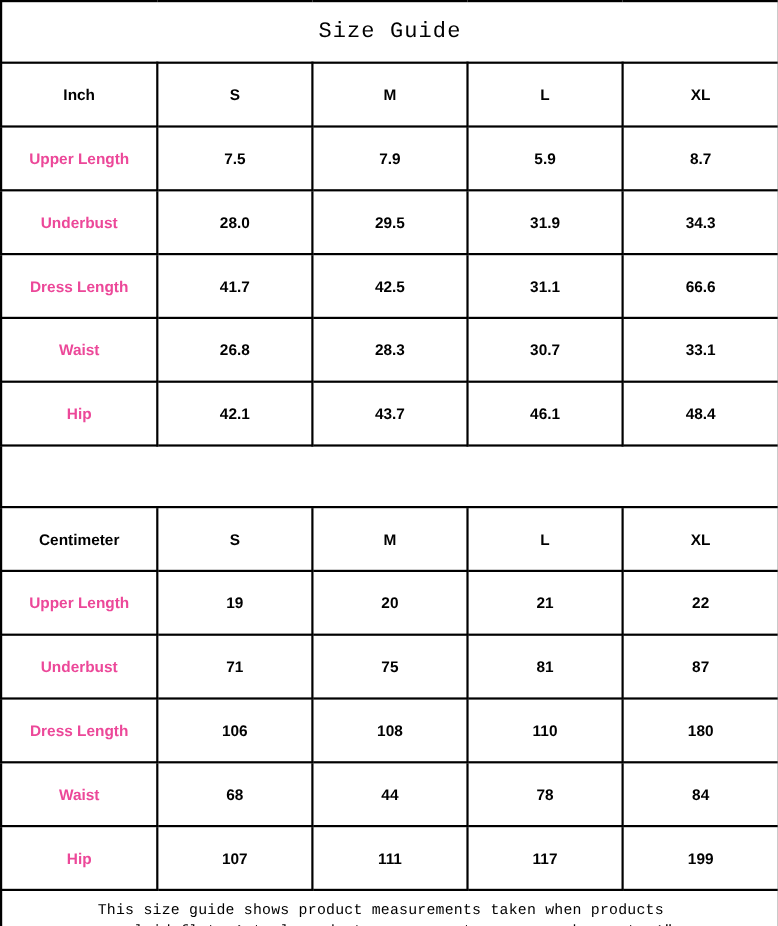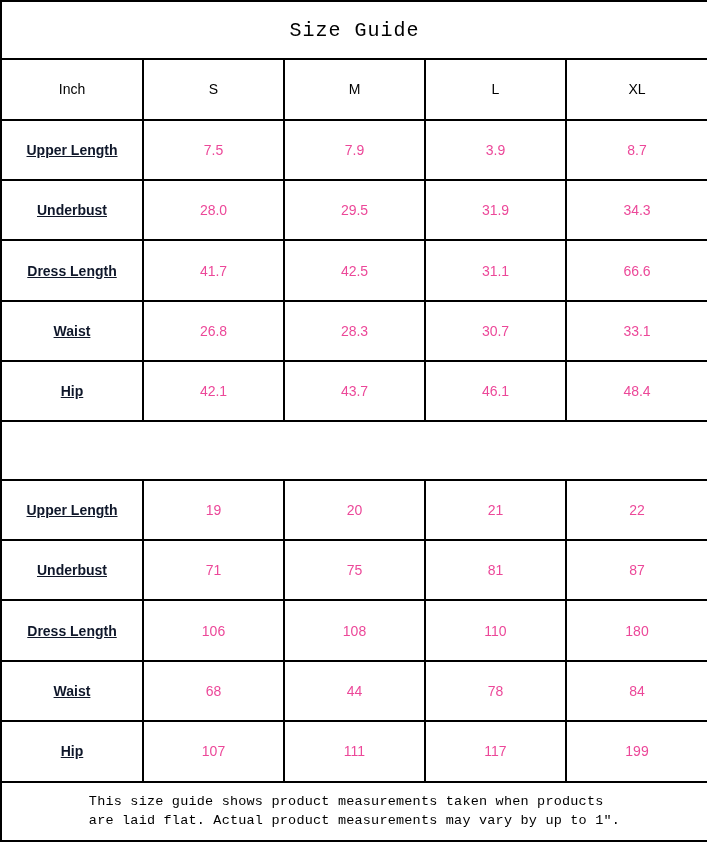--- a/index.html
+++ b/index.html
@@ -27,31 +27,31 @@
   .title-row td {
     height: 54px;
     font-family: "Liberation Mono", "DejaVu Sans Mono", monospace;
     font-size: 20px;
     font-weight: 500;
     letter-spacing: 1px;
   }
   .header-row td {
     height: 56px;
     font-size: 14px;
-    font-weight: normal;
+    font-weight: bold;
   }
   .data-row td {
     height: 56px;
     font-size: 14px;
-    color: #ec4899;
+    color: #000000;
+    font-weight: bold;
   }
   .data-row td.row-label {
     font-weight: bold;
-    color: #0f172a;
-    text-decoration: underline;
+    color: #ec4899;
   }
   .spacer-row td {
     height: 54px;
   }
   .footer-row td {
     height: 55px;
     text-align: center;
     vertical-align: middle;
   }
   .footnote {
@@ -86,21 +86,21 @@
     <td>S</td>
     <td>M</td>
     <td>L</td>
     <td>XL</td>
   </tr>
 
   <tr class="data-row">
     <td class="row-label">Upper Length</td>
     <td>7.5</td>
     <td>7.9</td>
-    <td>3.9</td>
+    <td>5.9</td>
     <td>8.7</td>
   </tr>
   <tr class="data-row">
     <td class="row-label">Underbust</td>
     <td>28.0</td>
     <td>29.5</td>
     <td>31.9</td>
     <td>34.3</td>
   </tr>
   <tr class="data-row">
@@ -122,20 +122,27 @@
     <td>42.1</td>
     <td>43.7</td>
     <td>46.1</td>
     <td>48.4</td>
   </tr>
 
   <tr class="spacer-row">
     <td colspan="5"></td>
   </tr>
 
+  <tr class="header-row">
+    <td>Centimeter</td>
+    <td>S</td>
+    <td>M</td>
+    <td>L</td>
+    <td>XL</td>
+  </tr>
 
   <tr class="data-row">
     <td class="row-label">Upper Length</td>
     <td>19</td>
     <td>20</td>
     <td>21</td>
     <td>22</td>
   </tr>
   <tr class="data-row">
     <td class="row-label">Underbust</td>

